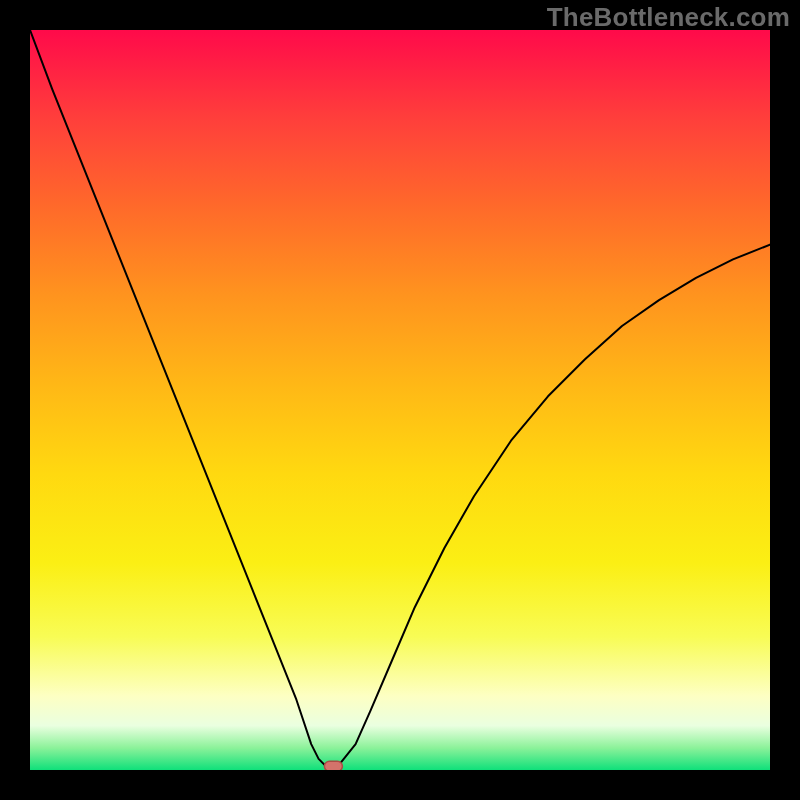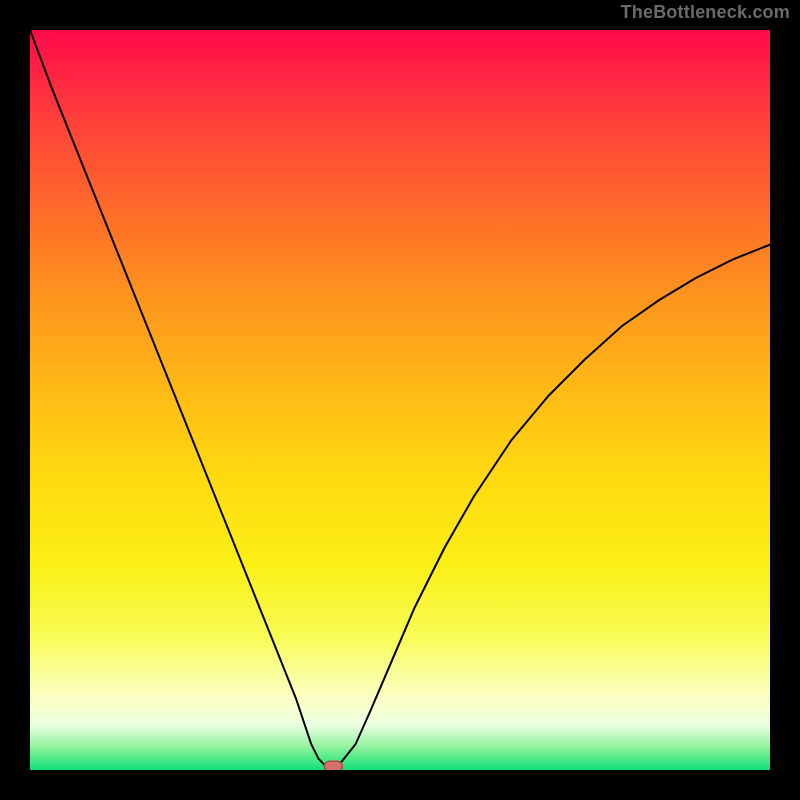--- a/index.html
+++ b/index.html
@@ -15,21 +15,21 @@
     position: relative;
     width: 800px;
     height: 800px;
     background: #000;
   }
   .watermark {
     position: absolute;
     top: 2px;
     right: 10px;
     color: #6a6a6a;
-    font-size: 18px;
+    font-size: 26px;
     font-weight: 600;
     z-index: 20;
     letter-spacing: 0.2px;
   }
   .plot-frame {
     position: absolute;
     left: 30px;
     top: 30px;
     width: 740px;
     height: 740px;

